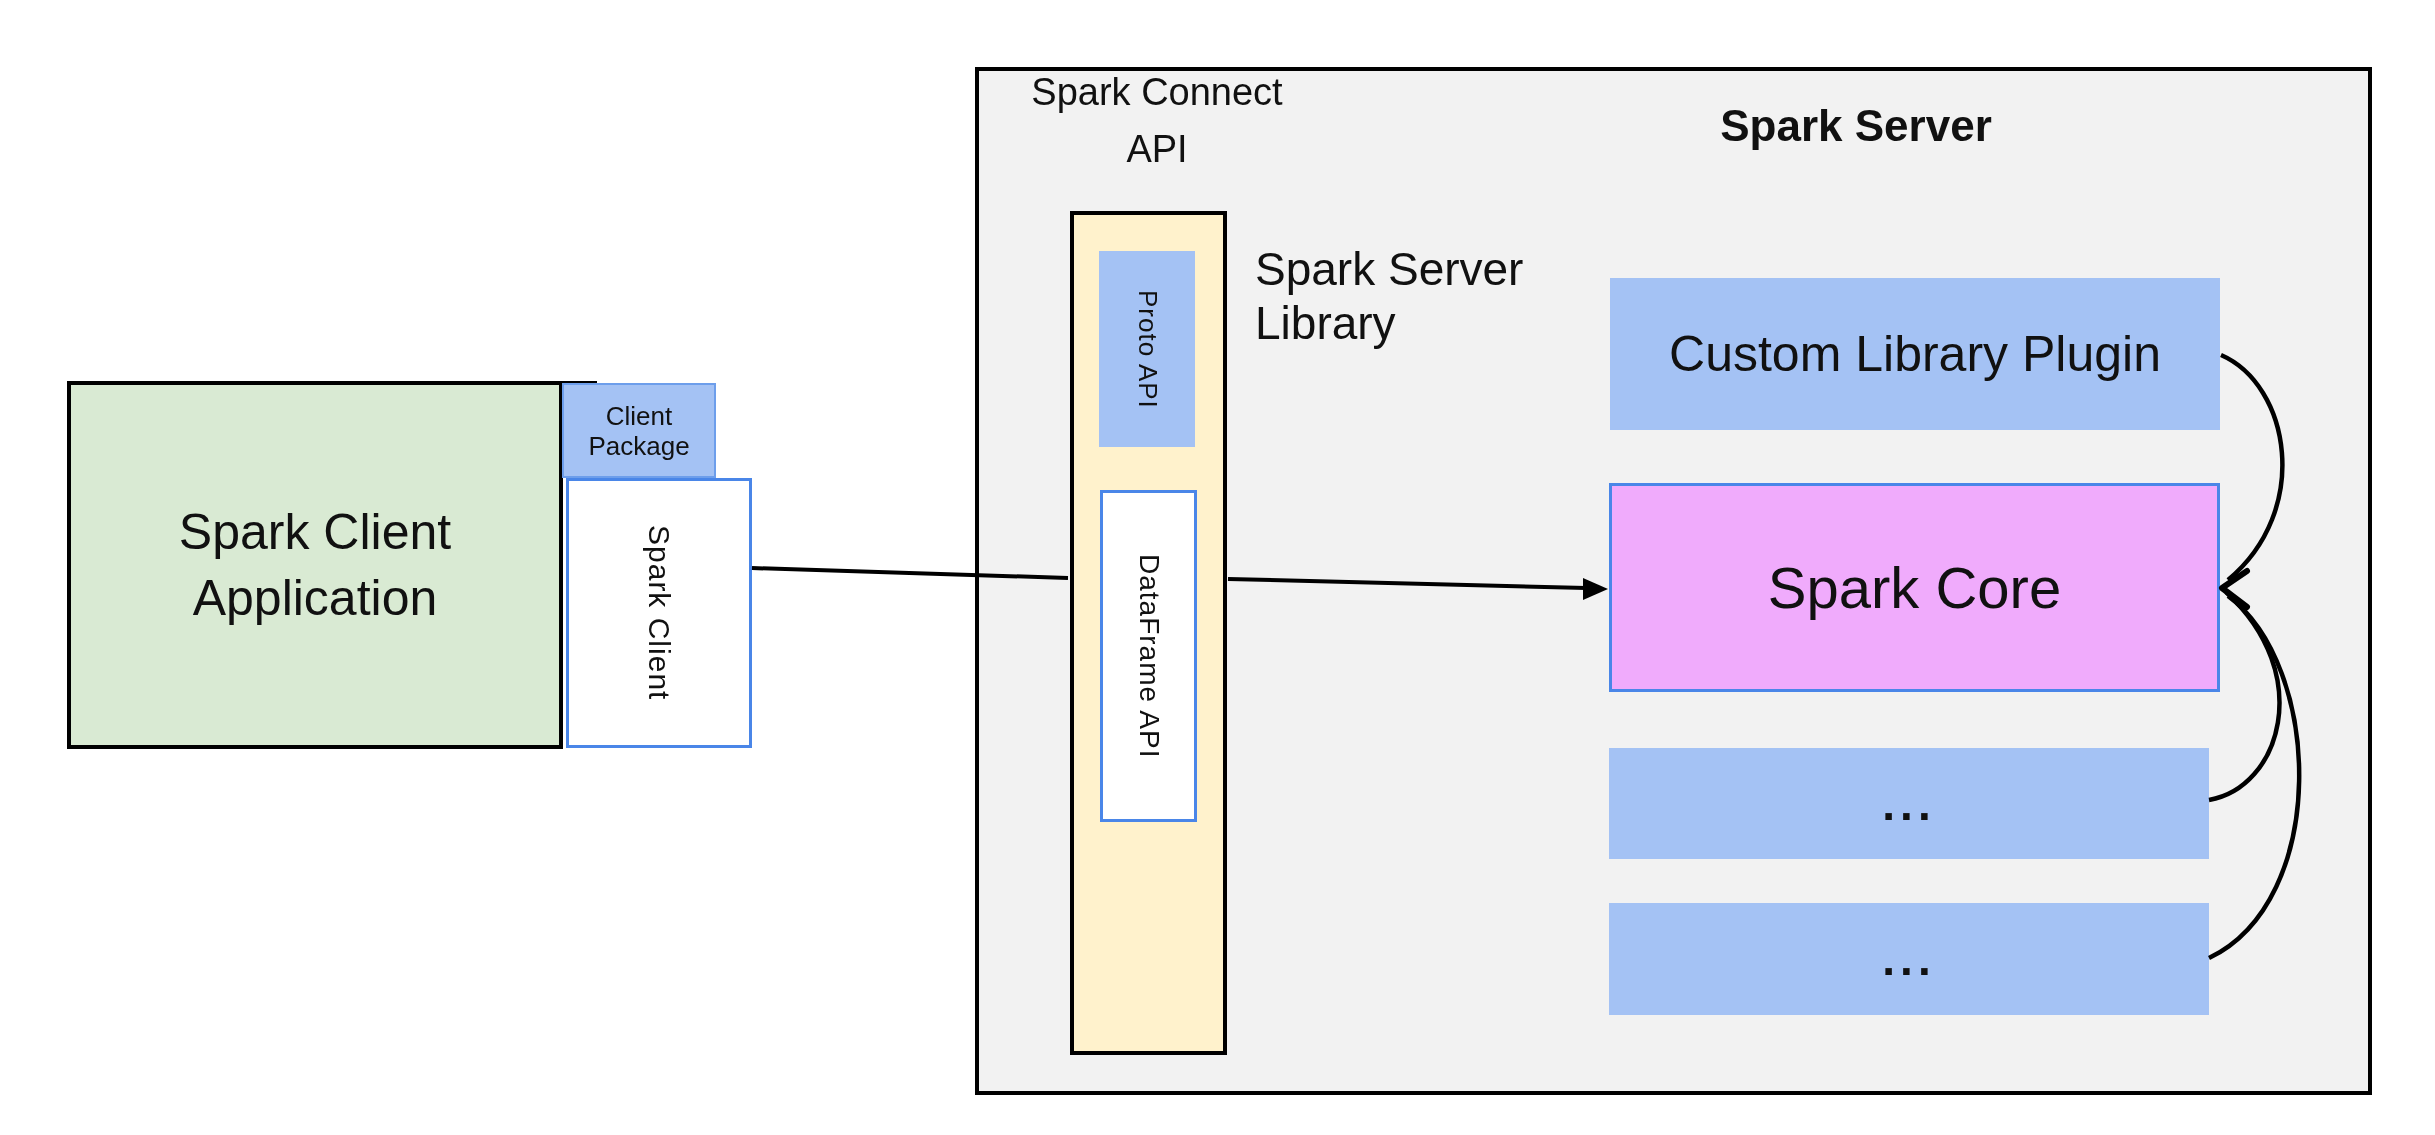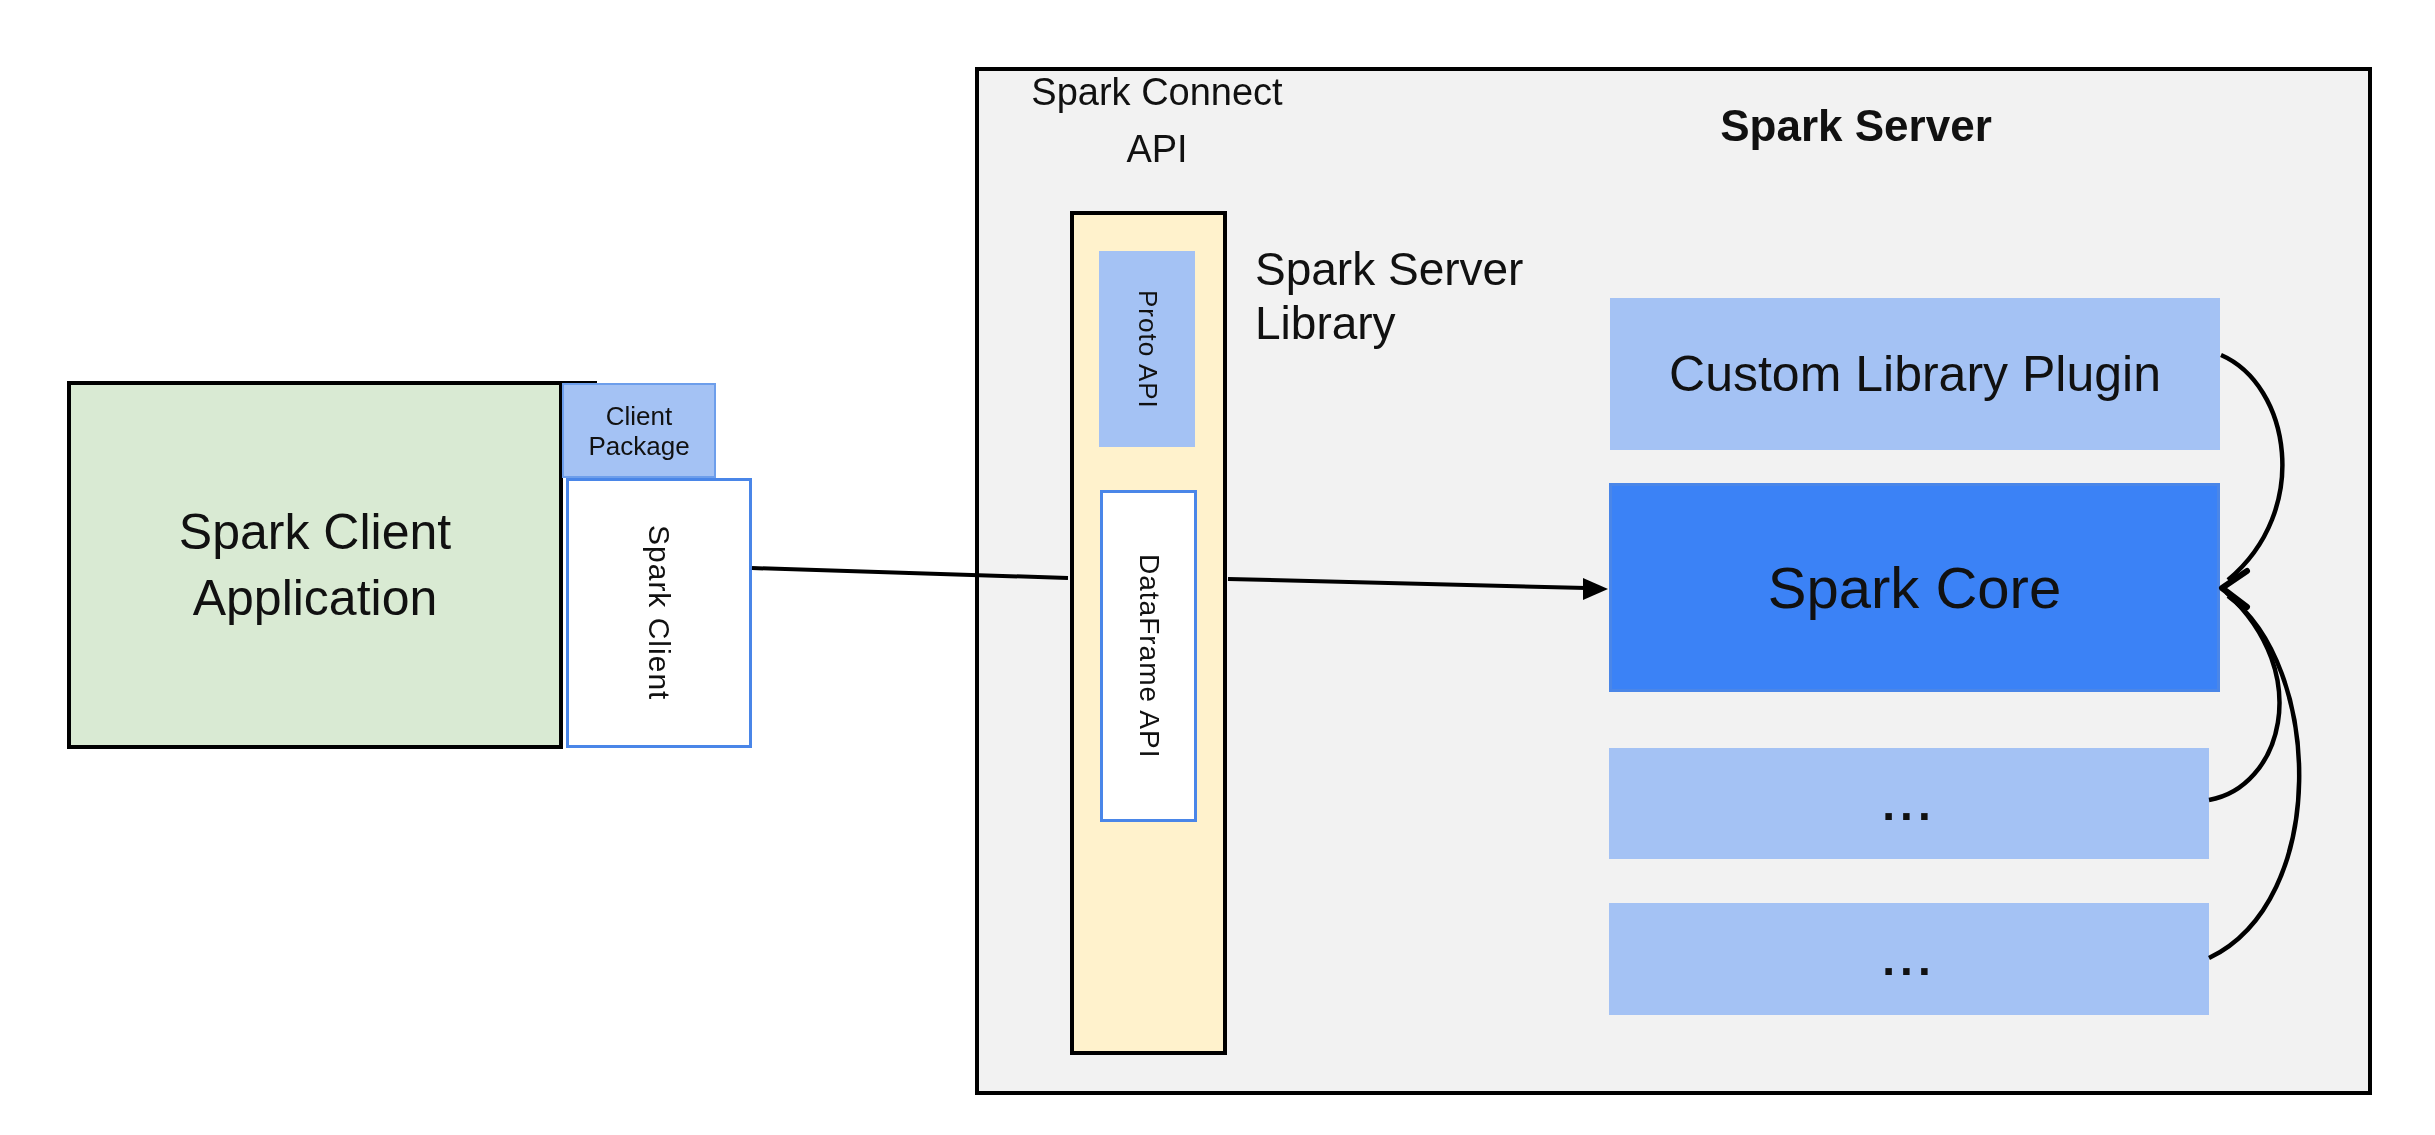--- a/index.html
+++ b/index.html
@@ -34,23 +34,23 @@
   
   .library-box{left:1070px;top:211px;width:157px;height:844px;
     background:#fff2cc;border:4px solid #000000;}
   .proto-api-box{left:1099px;top:251px;width:96px;height:196px;
     background:#a4c2f4;font-size:26px;}
   .dataframe-api-box{left:1100px;top:490px;width:97px;height:332px;
     background:#ffffff;border:3px solid #4a86e8;font-size:28px;}
 
   
   .plugin-box{left:1610px;top:278px;width:610px;height:152px;
-    background:#a4c2f4;font-size:50px;margin-top:20px;}
+    background:#a4c2f4;font-size:50px;}
   .core-box{left:1609px;top:483px;width:611px;height:209px;
-    background:#3b82f6;border:3px solid #4a86e8;font-size:58px;}
+    background:#f0abfc;border:3px solid #4a86e8;font-size:58px;}
   .ellipsis-box-1{left:1609px;top:748px;width:600px;height:111px;background:#a4c2f4;}
   .ellipsis-box-2{left:1609px;top:903px;width:600px;height:112px;background:#a4c2f4;}
   .ellipsis-box-1 span,.ellipsis-box-2 span{font-size:46px;font-weight:bold;letter-spacing:5px;}
 
   svg.overlay{position:absolute;left:0;top:0;pointer-events:none;}
 </style>
 </head>
 <body>
 
 <div id="canvas">

